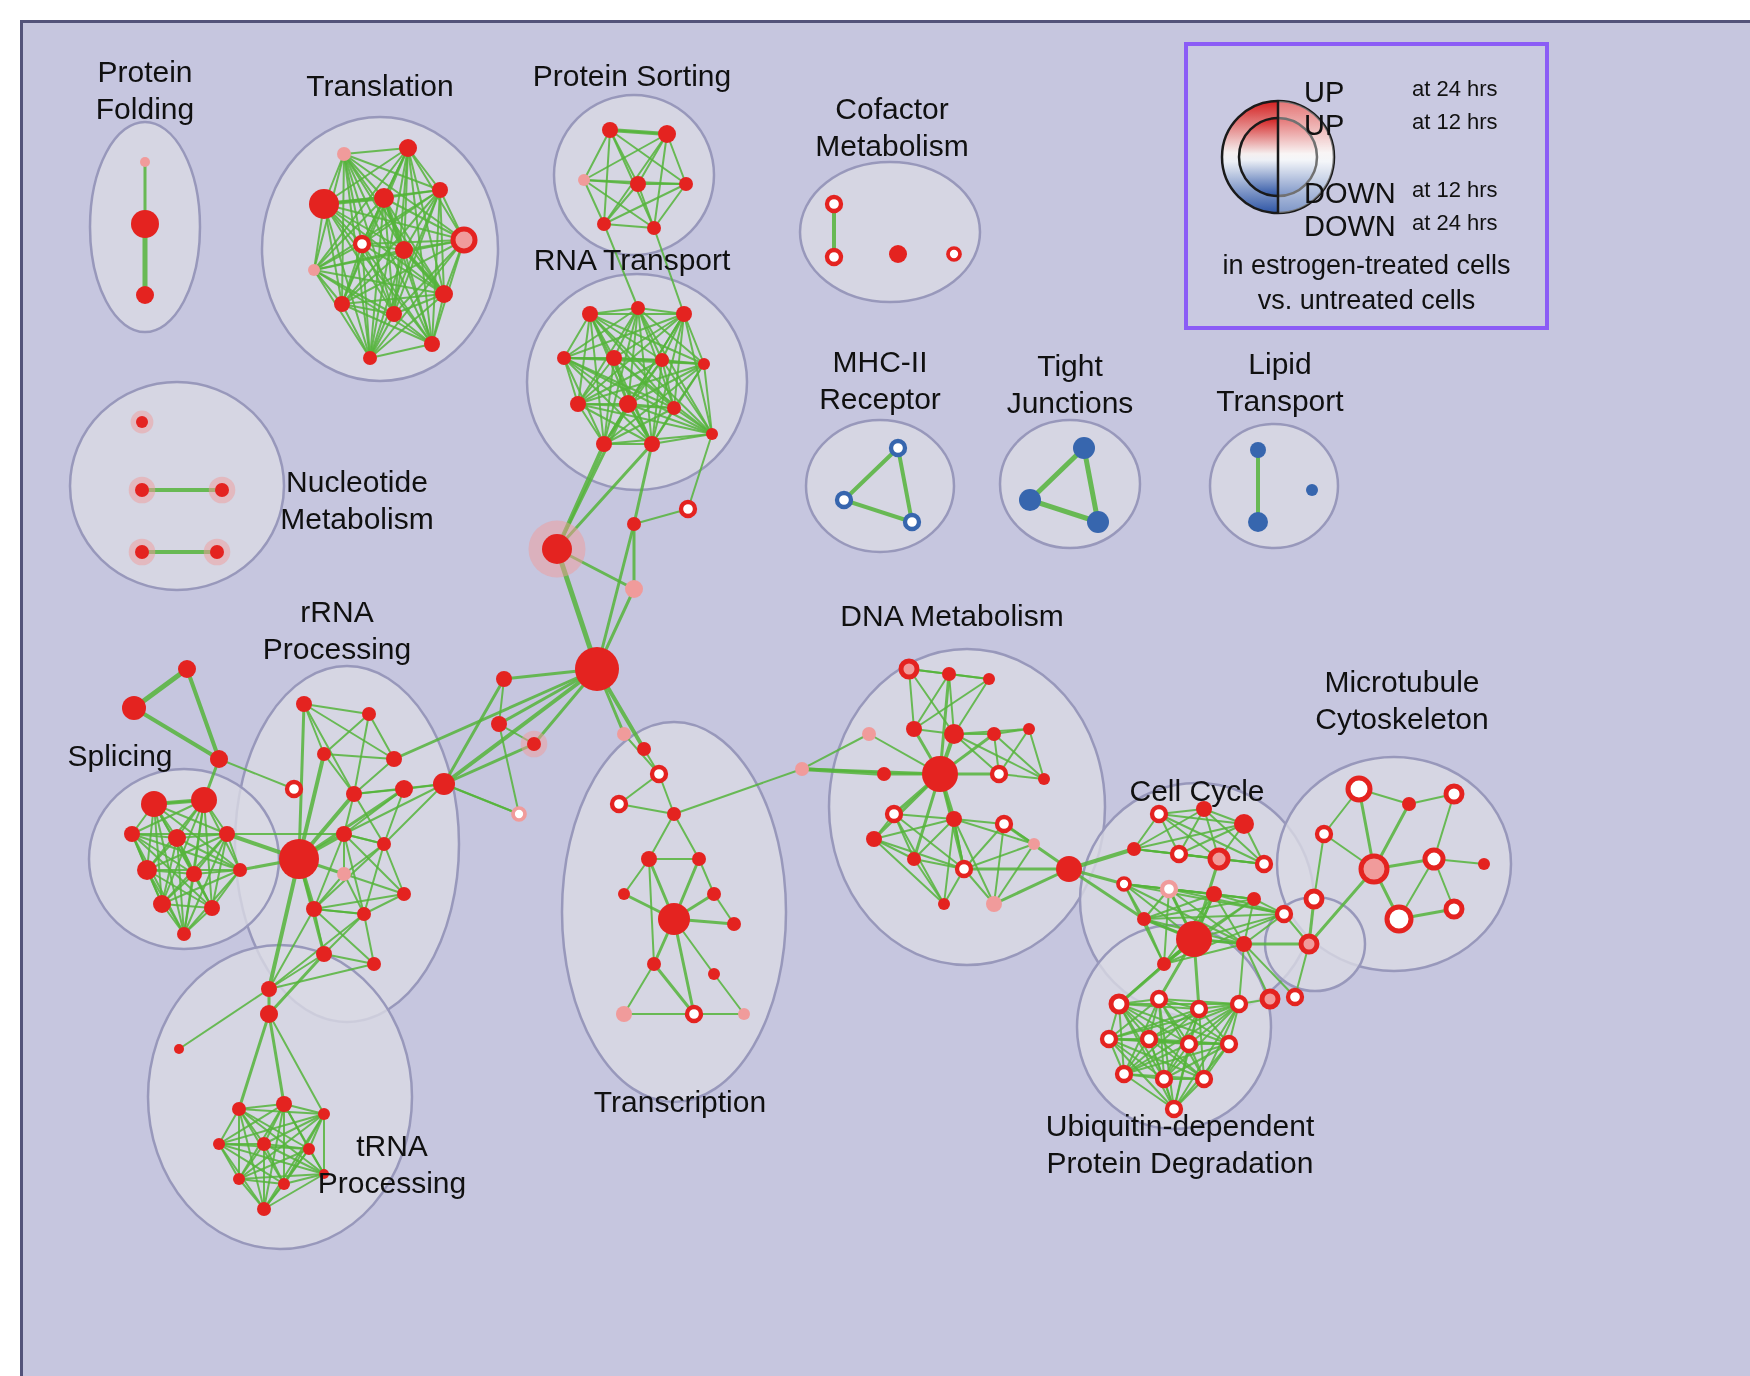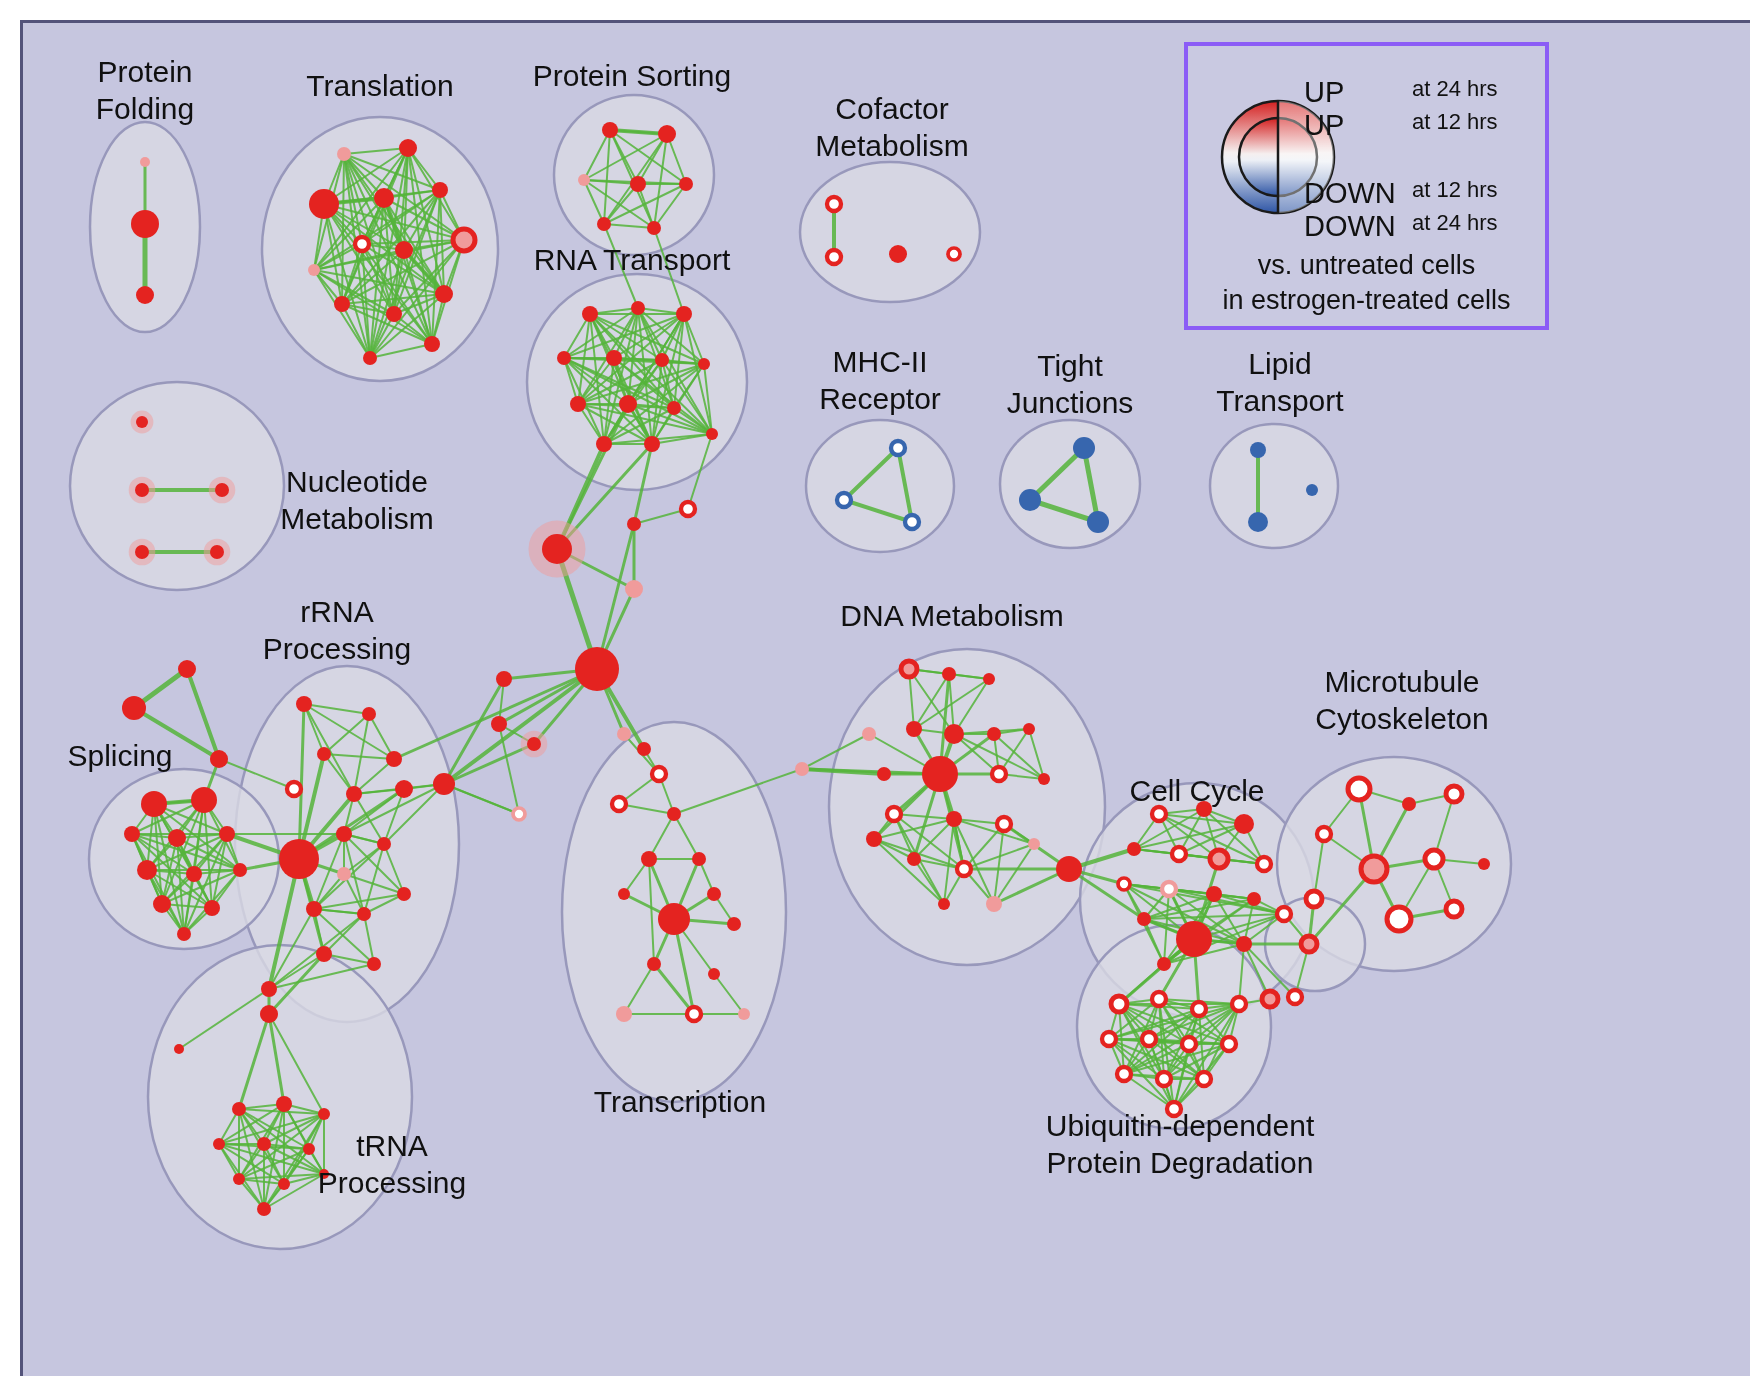--- a/index.html
+++ b/index.html
@@ -951,18 +951,18 @@
     </svg>
     <span class="lg-row-label" style="top:30px">UP</span>
     <span class="lg-row-time" style="top:30px">at 24 hrs</span>
     <span class="lg-row-label" style="top:63px">UP</span>
     <span class="lg-row-time" style="top:63px">at 12 hrs</span>
     <span class="lg-row-label" style="top:131px">DOWN</span>
     <span class="lg-row-time" style="top:131px">at 12 hrs</span>
     <span class="lg-row-label" style="top:164px">DOWN</span>
     <span class="lg-row-time" style="top:164px">at 24 hrs</span>
     <div class="lg-caption">
+      <div>in estrogen-treated cells</div>
       <div>vs. untreated cells</div>
-      <div>in estrogen-treated cells</div>
     </div>
   </div>
 
 </div>
 
 </body></html>

